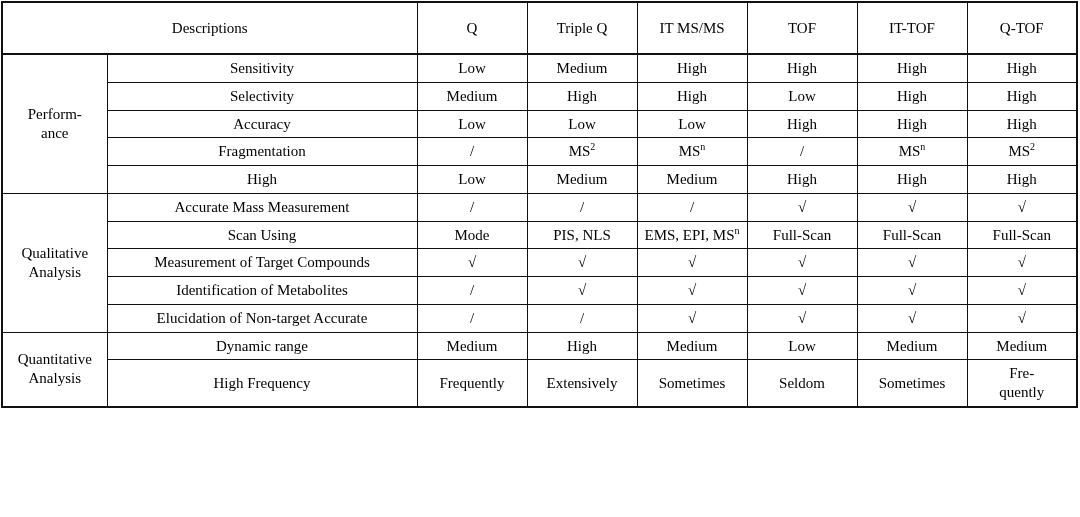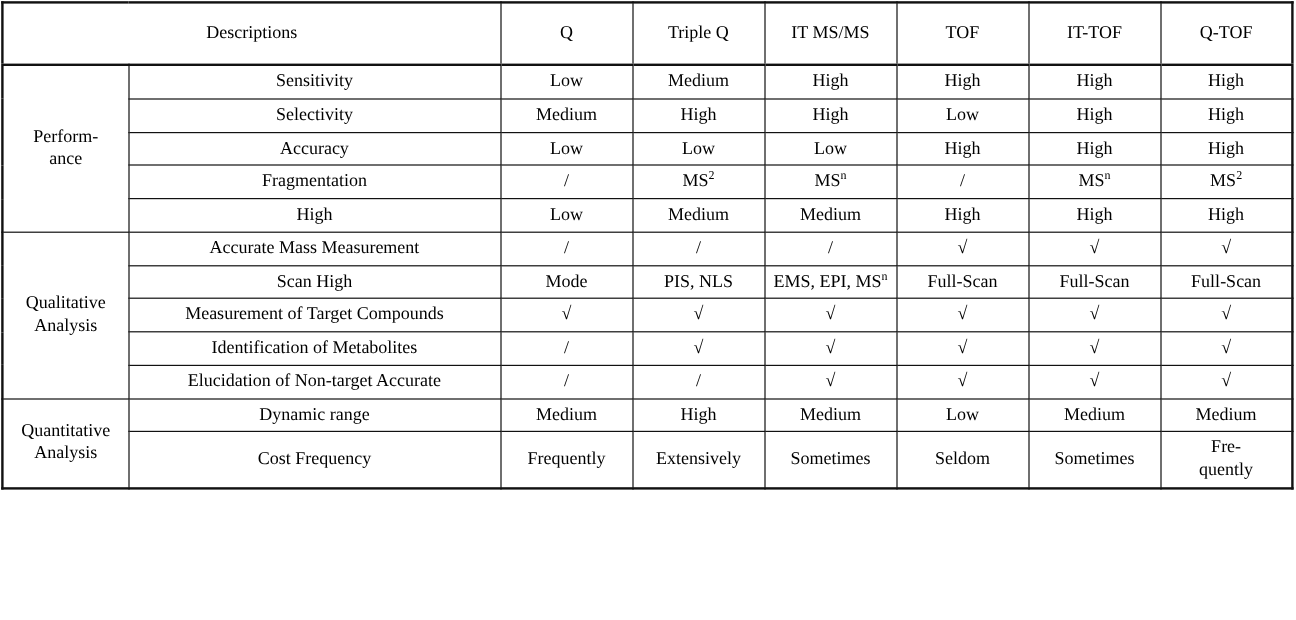--- a/index.html
+++ b/index.html
@@ -156,21 +156,21 @@
           </td>
           <td class="row-label">Accurate Mass Measurement</td>
           <td>/</td>
           <td>/</td>
           <td>/</td>
           <td>√</td>
           <td>√</td>
           <td>√</td>
         </tr>
         <tr>
-          <td class="row-label">Scan High</td>
+          <td class="row-label">Scan Using</td>
           <td>Mode</td>
           <td>PIS, NLS</td>
           <td>EMS, EPI, MS<sup>n</sup></td>
           <td>Full-Scan</td>
           <td>Full-Scan</td>
           <td>Full-Scan</td>
         </tr>
         <tr>
           <td class="row-label">Measurement of Target Compounds</td>
           <td>√</td>
@@ -205,21 +205,21 @@
           </td>
           <td class="row-label">Dynamic range</td>
           <td>Medium</td>
           <td>High</td>
           <td>Medium</td>
           <td>Low</td>
           <td>Medium</td>
           <td>Medium</td>
         </tr>
         <tr>
-          <td class="row-label">Cost Frequency</td>
+          <td class="row-label">High Frequency</td>
           <td>Frequently</td>
           <td>Extensively</td>
           <td>Sometimes</td>
           <td>Seldom</td>
           <td>Sometimes</td>
           <td>
             <span class="two-line">Fre-</span>
             <span class="two-line">quently</span>
           </td>
         </tr>

